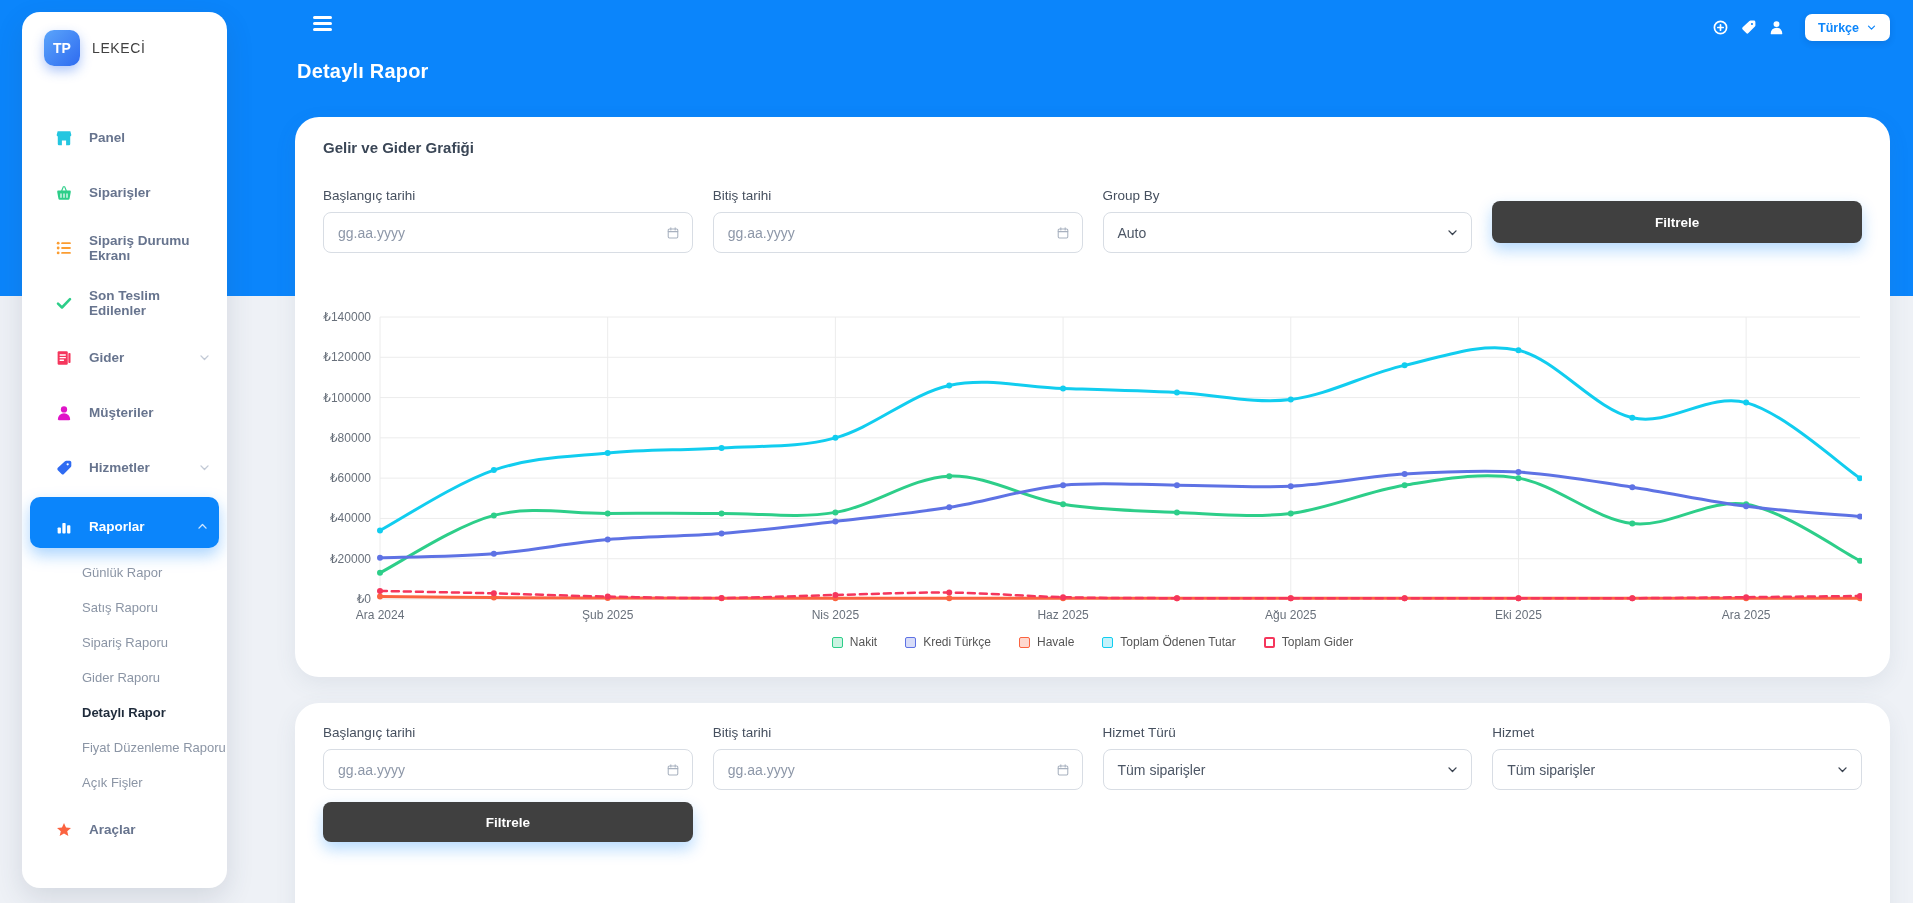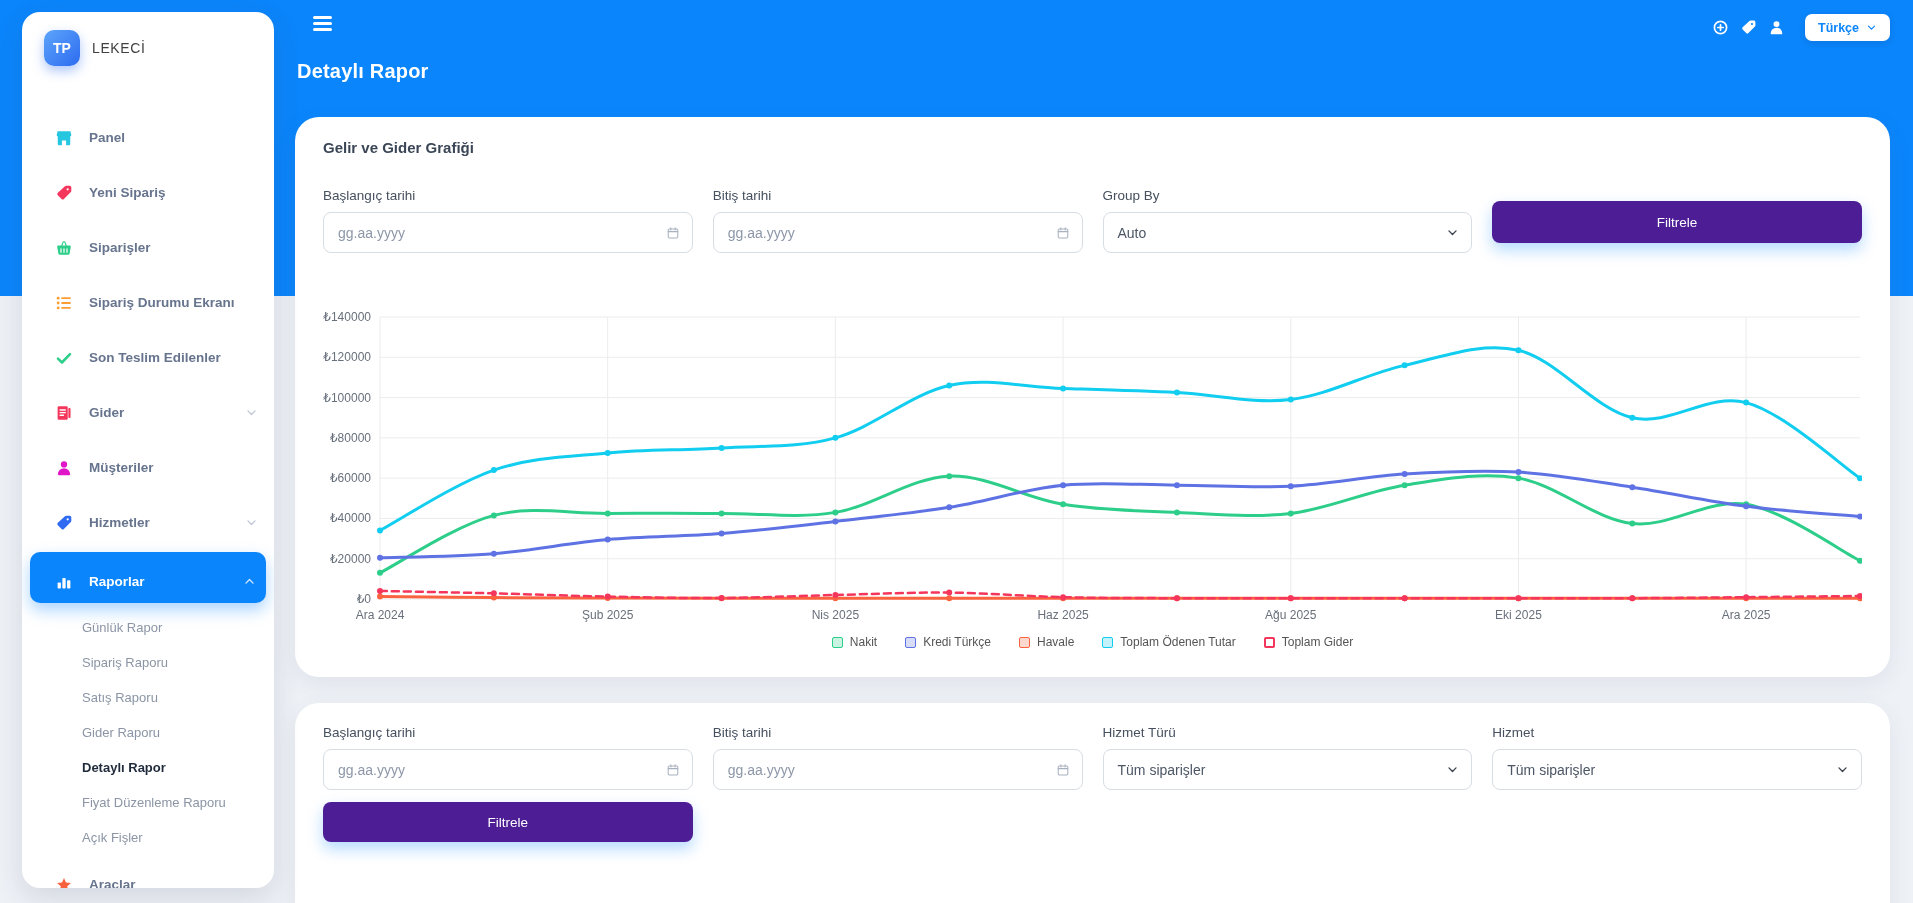--- a/index.html
+++ b/index.html
@@ -1,20 +1,20 @@
 <!DOCTYPE html>
 <html><head>
 <meta charset="utf-8">
 <style>
 *{box-sizing:border-box;margin:0;padding:0}
 html,body{width:1913px;height:903px;overflow:hidden}
 body{font-family:"Liberation Sans","DejaVu Sans",sans-serif;background:#eef1f6}
 .app{position:relative;width:1913px;height:903px;overflow:hidden}
 .blue-band{position:absolute;top:0;left:0;width:100%;height:296px;background:#0b85fb}
-.sidebar{position:absolute;top:12px;left:22px;width:252px;height:876px;background:#fff;border-radius:18px;box-shadow:0 10px 28px rgba(50,65,90,.14);z-index:5;overflow:hidden}
+.sidebar{position:absolute;top:12px;left:22px;width:205px;height:876px;background:#fff;border-radius:18px;box-shadow:0 10px 28px rgba(50,65,90,.14);z-index:5;overflow:hidden}
 .brand{display:flex;align-items:center;gap:12px;padding:18px 22px 0;cursor:pointer}
 .brand-logo{width:36px;height:36px;border-radius:10px;background:linear-gradient(135deg,#5ba5fb,#2e6bf0);color:#fff;font-weight:bold;font-size:14px;display:flex;align-items:center;justify-content:center;box-shadow:0 5px 12px rgba(46,107,240,.38)}
 .brand-name{font-size:14px;font-weight:normal;color:#404040;letter-spacing:.6px}
 .menu{margin-top:44px}
 .m-item{height:55px;display:flex;align-items:center;gap:16px;padding:0 16px 0 33px;cursor:pointer;color:#67748e;font-size:13.5px;font-weight:bold}
 .mi-icon{width:18px;height:18px;flex:0 0 18px;display:flex}
 .mi-icon svg{width:100%;height:100%}
 .chev{margin-left:auto;width:13px;height:13px;color:#c3cad6;display:flex}
 .chev svg{width:100%;height:100%}
 .chev.up svg{transform:rotate(180deg)}
@@ -39,21 +39,21 @@
 .card-title{font-size:15px;font-weight:bold;color:#3a4656;margin-bottom:32px}
 .filter-grid{display:grid;grid-template-columns:repeat(4,1fr);gap:20px}
 .field-label{font-size:13.5px;color:#46505f;margin-bottom:9px}
 .control{position:relative;height:41px;border:1px solid #d8dde4;border-radius:8px;display:flex;align-items:center;padding:0 14px;background:#fff;cursor:pointer}
 .control input{border:none;outline:none;width:100%;font-size:14px;color:#6d28d9;font-family:inherit;background:transparent}
 .control input::placeholder{color:#8d97a8}
 .tail-icon{position:absolute;right:12px;width:14px;height:14px;color:#a8b1bf;display:flex}
 .tail-icon svg{width:100%;height:100%}
 .tail-icon.chev-dark{color:#3d4552;width:13px;height:13px}
 .select-value{font-size:14px;color:#4c5665}
-.btn{background:#4c1d95;color:#fff;border:none;border-radius:8px;font-weight:normal;font-size:13.5px;cursor:pointer;box-shadow:0 7px 15px rgba(11,133,251,.3);font-family:inherit}
+.btn{background:#404040;color:#fff;border:none;border-radius:8px;font-weight:bold;font-size:13.5px;cursor:pointer;box-shadow:0 7px 15px rgba(11,133,251,.3);font-family:inherit}
 .btn-row{height:42px;margin-top:13px;width:100%}
 .btn-below{display:block;height:40px;margin-top:12px;width:calc((100% - 60px)/4)}
 .chart-wrap{margin-top:54px}
 #chart-svg{display:block;font-family:inherit}
 #legend{display:flex;justify-content:center;align-items:center;gap:28px;margin-top:10px}
 .lg-item{display:flex;align-items:center;gap:7px;font-size:12px;color:#555;cursor:pointer}
 .lg-box{width:11px;height:11px;border-radius:2px;flex:0 0 11px}
 .card2{margin-top:26px;height:252px}
 </style>
 </head>
@@ -70,28 +70,20 @@
     <nav class="menu" id="menu">
         <div class="m-item">
           <span class="mi-icon" style="color: rgb(36, 198, 224);">
             <svg viewBox="0 0 24 24" fill="currentColor">
               <path d="M3.5 3h17l1.2 4.6c.2.9-.4 1.9-1.4 2.2V20a1.6 1.6 0 0 1-1.6 1.6h-3.9v-6.2H9.2v6.2H5.3A1.6 1.6 0 0 1 3.7 20V9.8c-1-.3-1.6-1.3-1.4-2.2z"></path>
             </svg>
           </span>
           <span>Panel</span>
         </div>
         <div class="m-item">
-          <span class="mi-icon" style="color: rgb(245, 54, 92);">
-            <svg viewBox="0 0 24 24" fill="currentColor">
-              <path fill-rule="evenodd" d="M13.3 2.9a2.2 2.2 0 0 1 1.55-.64h4.7c1.2 0 2.19.98 2.19 2.2v4.7c0 .58-.23 1.14-.64 1.55l-9.2 9.2a2.2 2.2 0 0 1-3.1 0L3.74 14.9a2.2 2.2 0 0 1 0-3.1zM16.9 8.6a1.5 1.5 0 1 0 0-3 1.5 1.5 0 0 0 0 3z"></path>
-            </svg>
-          </span>
-          <span>Yeni Sipariş</span>
-        </div>
-        <div class="m-item">
           <span class="mi-icon" style="color: rgb(45, 206, 137);">
             <svg viewBox="0 0 24 24" fill="currentColor">
               <path d="M8.2 8.5 10.6 3h1.6L9.9 8.5h4.2L11.8 3h1.6l2.4 5.5H20a1 1 0 0 1 1 1V11l-1.6 8.6a1.7 1.7 0 0 1-1.7 1.4H6.3a1.7 1.7 0 0 1-1.7-1.4L3 11V9.5a1 1 0 0 1 1-1z"></path>
               <path d="M8 13.2v4.6M12 13.2v4.6M16 13.2v4.6" stroke="#fff" stroke-width="1.6" fill="none" stroke-linecap="round"></path>
             </svg>
           </span>
           <span>Siparişler</span>
         </div>
         <div class="m-item">
           <span class="mi-icon" style="color: rgb(251, 157, 50);">
@@ -161,22 +153,22 @@
           </span>
           <span>Raporlar</span>
           <span class="chev up">
             <svg viewBox="0 0 24 24">
               <path d="M5.5 9l6.5 6.5L18.5 9" fill="none" stroke="currentColor" stroke-width="2.6" stroke-linecap="round" stroke-linejoin="round"></path>
             </svg>
           </span>
         </div>
         <div class="subs">
           <div class="s-item">Günlük Rapor</div>
+          <div class="s-item">Satış Raporu</div>
           <div class="s-item">Sipariş Raporu</div>
-          <div class="s-item">Satış Raporu</div>
           <div class="s-item">Gider Raporu</div>
           <div class="s-item active">Detaylı Rapor</div>
           <div class="s-item">Fiyat Düzenleme Raporu</div>
           <div class="s-item">Açık Fişler</div>
         </div>
         <div class="m-item">
           <span class="mi-icon" style="color: rgb(251, 99, 64);">
             <svg viewBox="0 0 24 24" fill="currentColor">
               <path d="M12 2.5l2.7 6.1 6.6.6-5 4.4 1.5 6.5L12 16.6l-5.8 3.5 1.5-6.5-5-4.4 6.6-.6z"></path>
             </svg>

